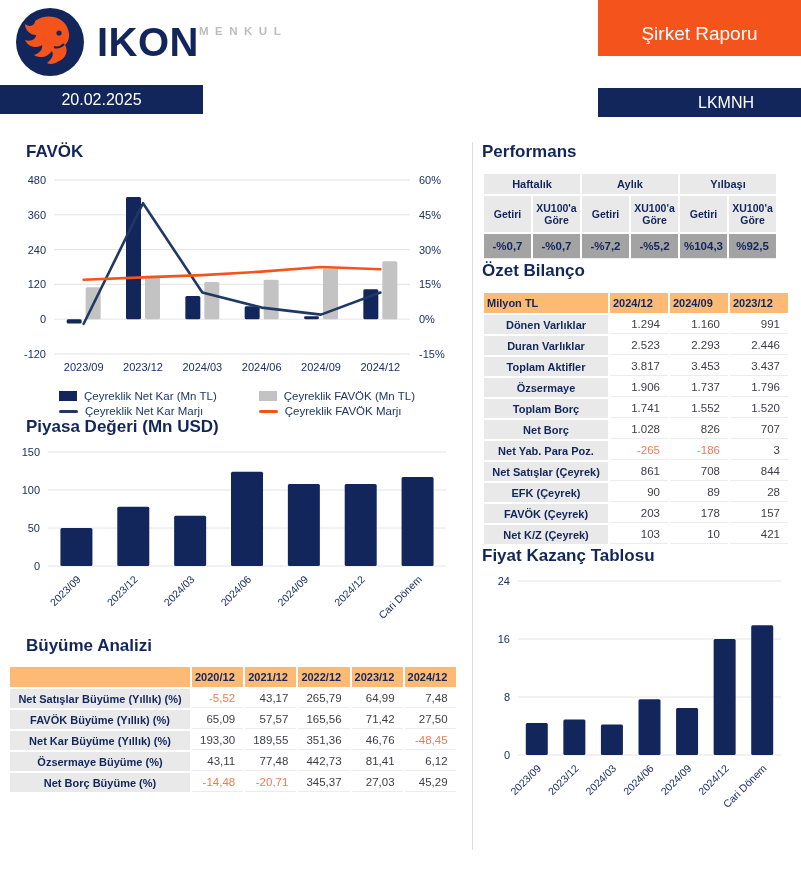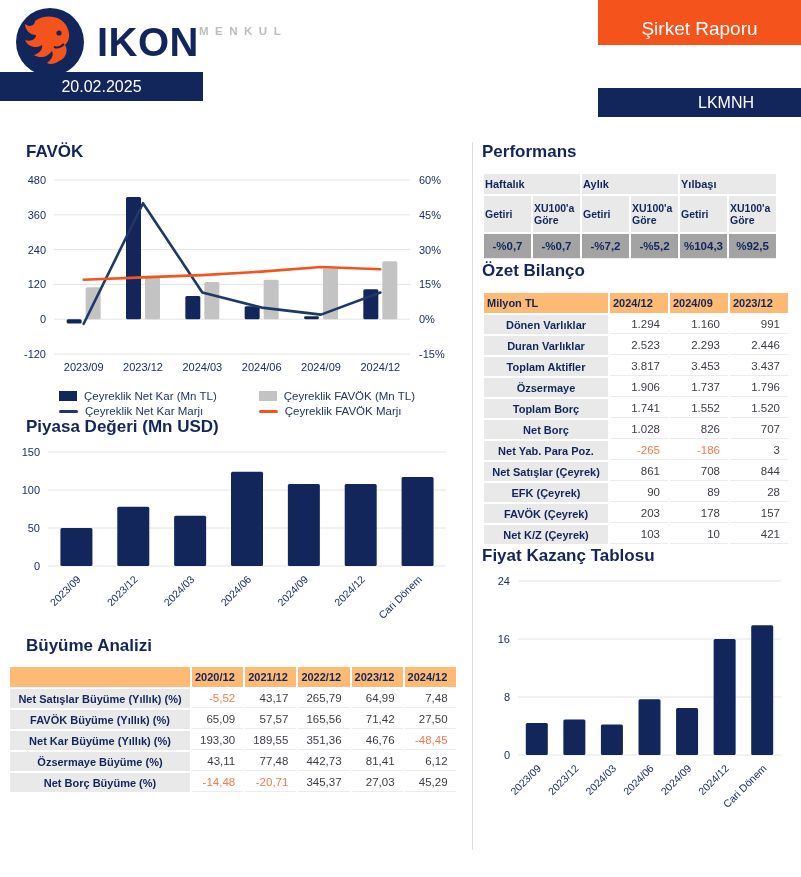--- a/index.html
+++ b/index.html
@@ -4,23 +4,23 @@
 <style>
   html,body{margin:0;padding:0;background:#ffffff;}
   body{width:801px;height:877px;position:relative;font-family:"Liberation Sans",sans-serif;overflow:hidden;}
   .page{position:absolute;inset:0;}
 
   
   .logo{position:absolute;left:14px;top:6px;display:flex;align-items:center;gap:11px;}
   .logo-text{display:flex;flex-direction:row;}
   .brand{font-size:40px;font-weight:800;color:#12265C;letter-spacing:.5px;line-height:1;}
   .brand-sub{font-size:11.5px;font-weight:700;color:#bdbdbd;letter-spacing:6.5px;margin-top:3px;}
-  .report-badge{position:absolute;left:598px;top:0;width:203px;height:45px;background:#F4541C;color:#fff;
+  .report-badge{position:absolute;left:598px;top:0;width:203px;height:56px;background:#F4541C;color:#fff;
     display:flex;align-items:center;justify-content:center;font-size:19px;padding-top:12px;box-sizing:border-box;}
-  .date-bar{position:absolute;left:0;top:72px;width:203px;height:29px;background:#12265C;color:#fff;
+  .date-bar{position:absolute;left:0;top:85px;width:203px;height:29px;background:#12265C;color:#fff;
     display:flex;align-items:center;justify-content:center;font-size:16px;}
   .ticker-box{position:absolute;left:598px;top:88px;width:196px;height:29px;background:#12265C;color:#fff;
     display:flex;align-items:center;justify-content:center;font-size:16px;padding-left:30px;}
   .divider-v{position:absolute;left:472px;top:142px;width:1px;height:708px;background:#dcdcdc;}
 
   
   .left-col{position:absolute;left:8px;top:142px;width:458px;}
   .right-col{position:absolute;left:482px;top:142px;width:314px;}
   h2.sec{color:#12265C;font-size:17px;font-weight:700;margin:0;padding:0;}
   .left-col h2.sec{margin-left:18px;}
@@ -33,21 +33,21 @@
 
   
   table.rep{border-collapse:separate;border-spacing:2px;table-layout:fixed;}
   table.rep th{background:#fdba74;color:#12265C;font-weight:700;font-size:11px;padding:4px 3px;text-align:left;}
   table.rep td.lab{background:#e9e9e9;color:#12265C;font-weight:700;font-size:11px;text-align:center;padding:3px 5px;}
   table.rep td.num{background:#fff;color:#3d3d46;font-size:11.5px;text-align:right;padding:3px 8px;border-bottom:1px solid #ececec;}
   table.rep td.num.neg{color:#EF7C4B;}
 
   
   table.perf{border-collapse:separate;border-spacing:2px;table-layout:fixed;width:296px;margin-top:10px;}
-  table.perf th{background:#e9e9e9;color:#12265C;font-weight:700;font-size:11px;padding:4px 1px;text-align:left;}
+  table.perf th{background:#e9e9e9;color:#12265C;font-weight:700;font-size:11px;padding:4px 1px;text-align:center;}
   table.perf th.sub{font-size:10.5px;line-height:1.18;padding:3px 1px;height:30px;vertical-align:middle;}
   table.perf td{background:#a3a3a3;color:#12265C;font-weight:700;font-size:11.5px;text-align:center;padding:6px 1px;border-bottom:1px solid #ececec;}
 
   #buyume-table{margin-top:9px;}
   #bilanco-table{margin-top:10px;}
   #chart-favok{margin-top:8px;}
   .mt-piyasa{margin-top:24px;}
   #chart-piyasa{margin-top:5px;}
   .mt-buyume{margin-top:20px;}
   .mt-bilanco{margin-top:21px;}

